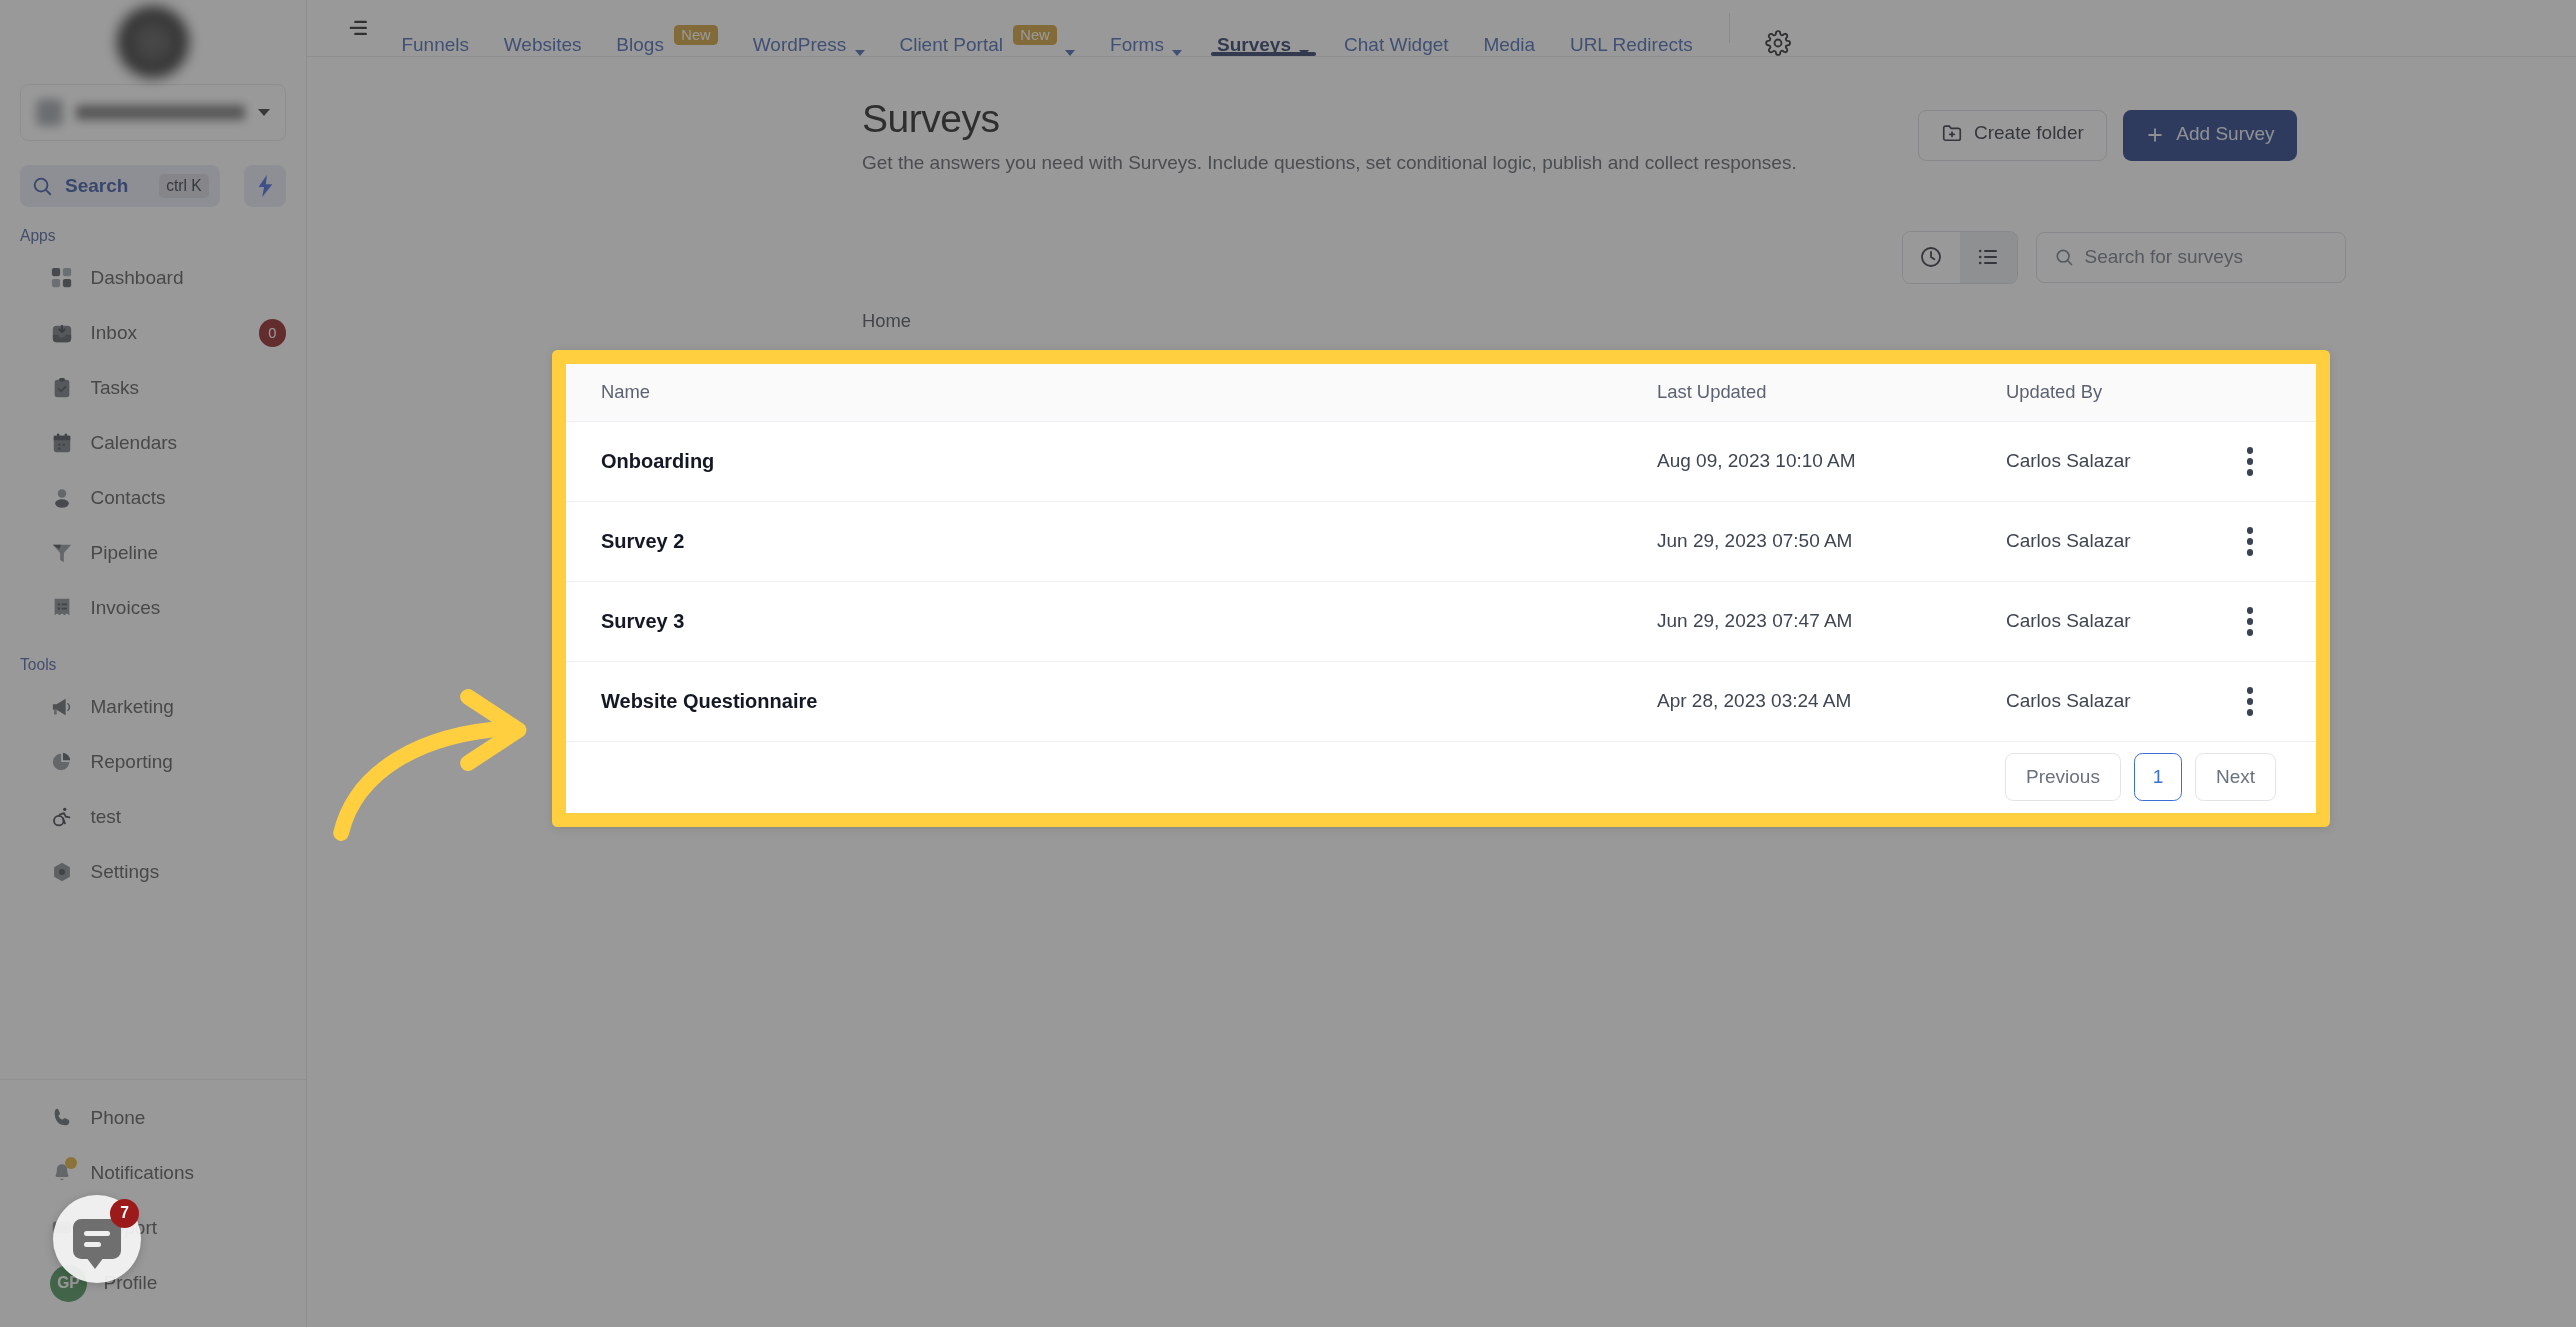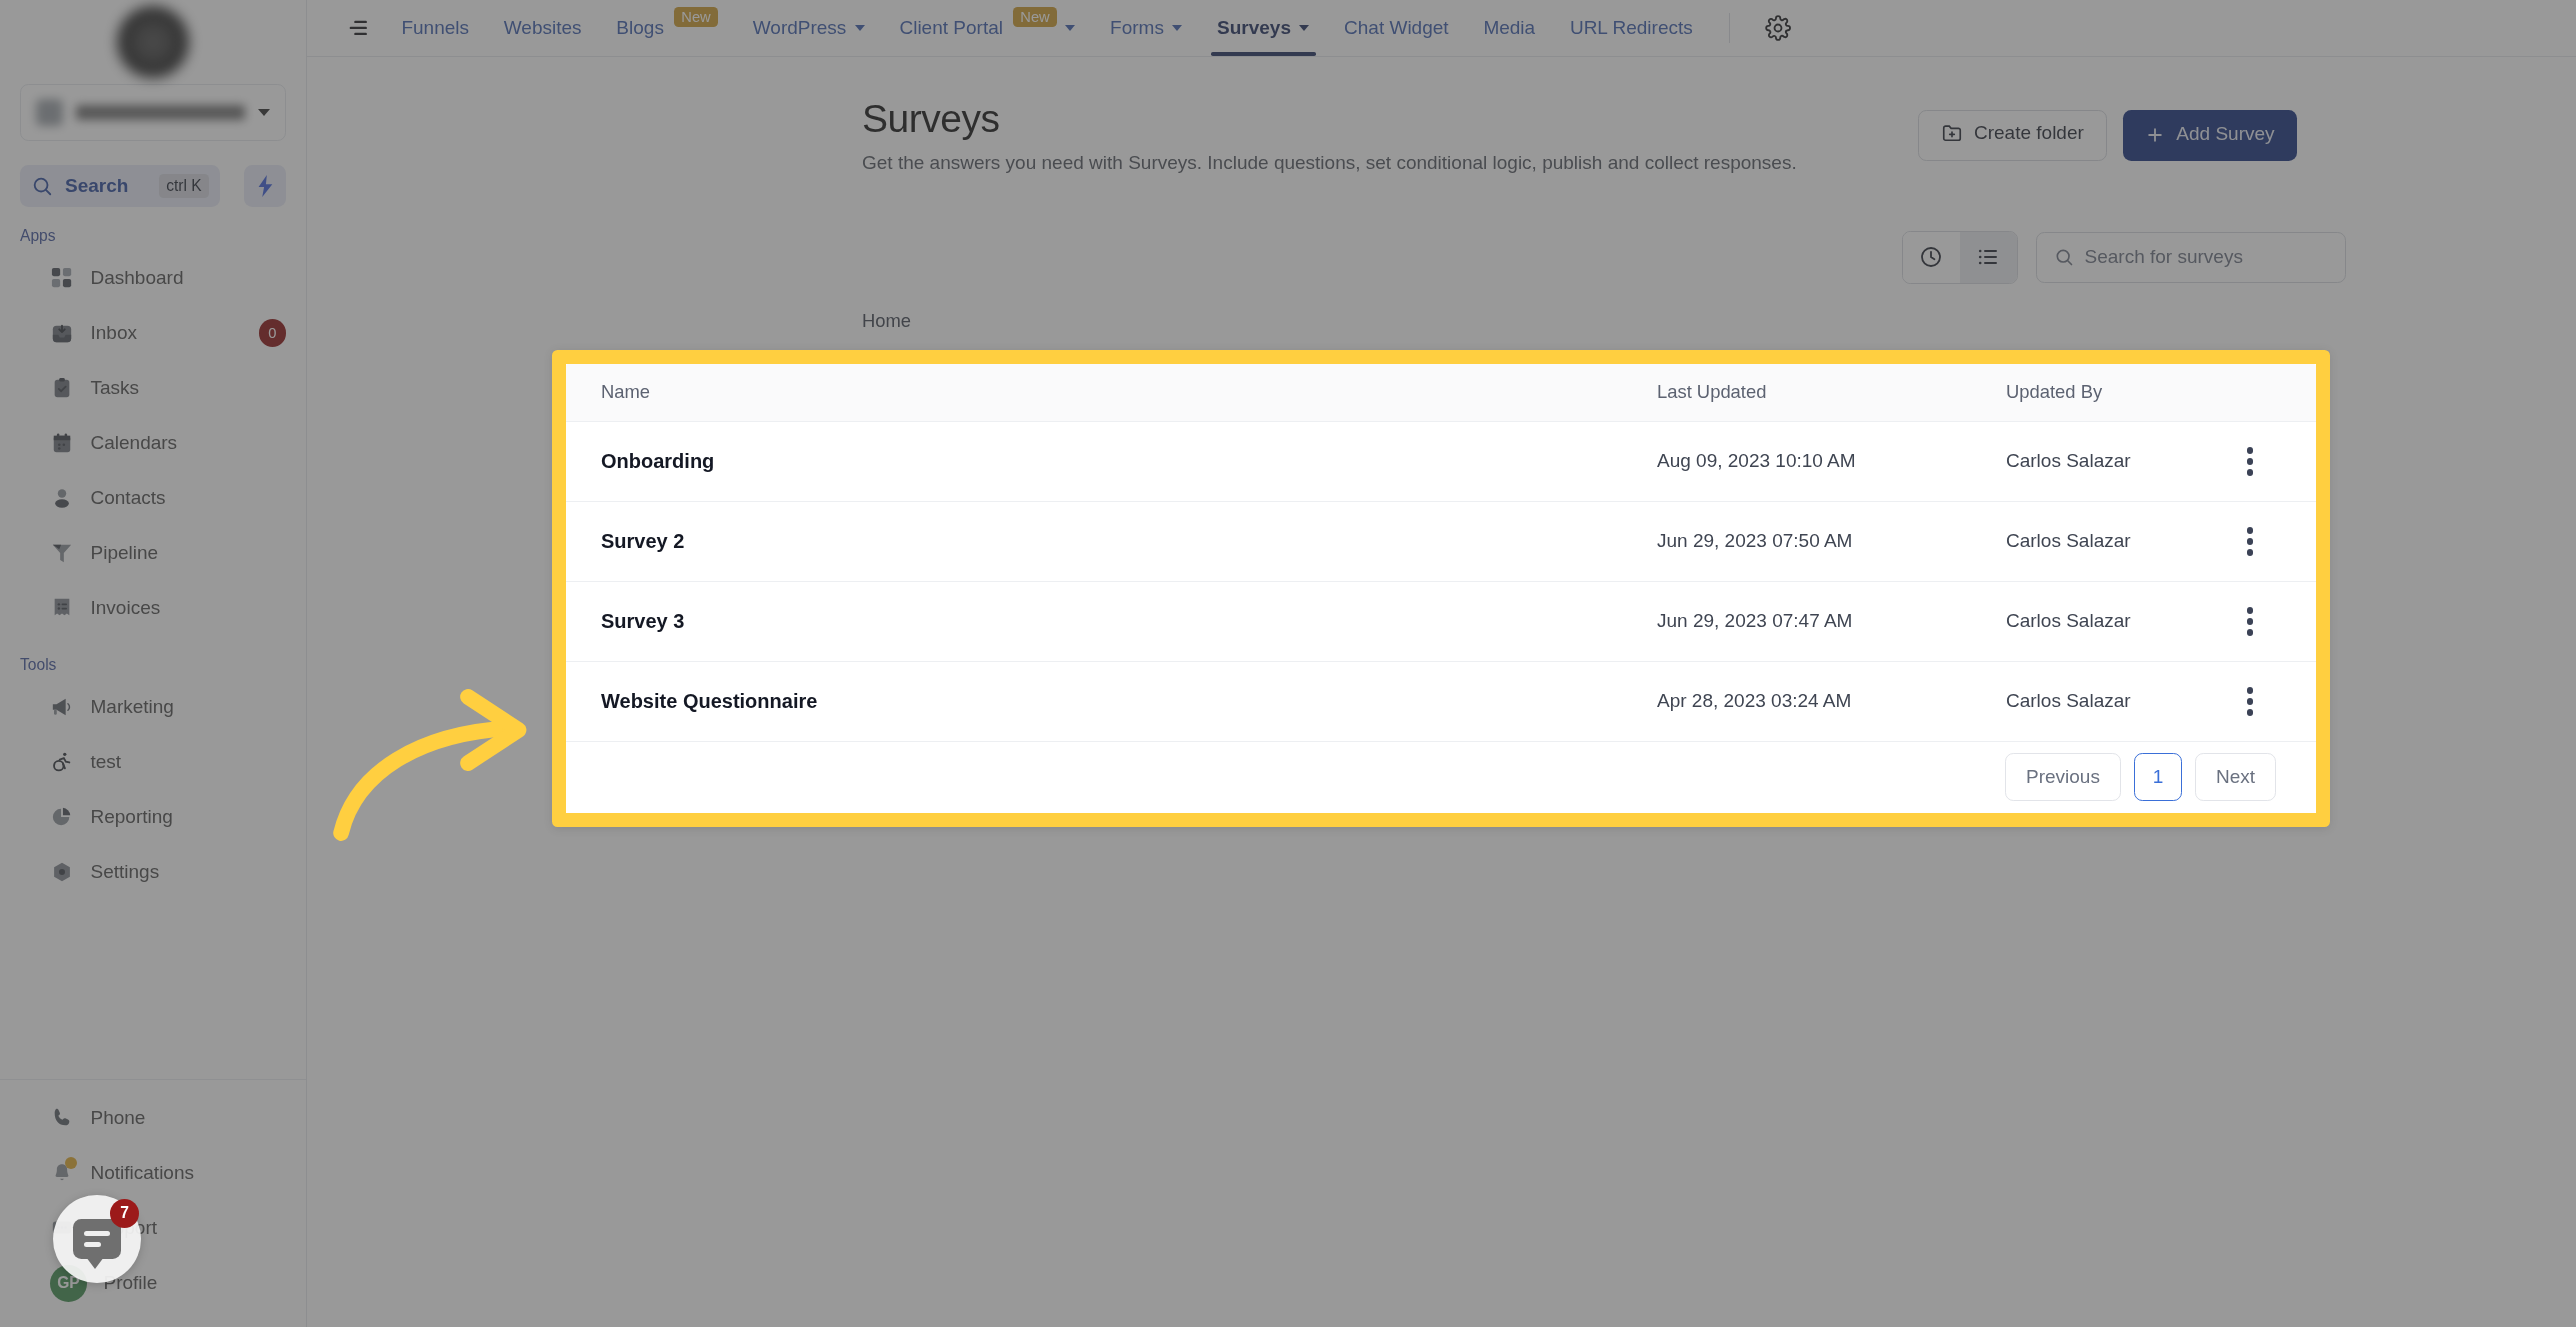--- a/index.html
+++ b/index.html
@@ -150,21 +150,21 @@
   
   #topnav {
     height: 57px; border-bottom: 0.9px solid #e4e7ec;
     display: flex; align-items: stretch; padding-left: 26px;
     background: #fff;
   }
   #collapse-btn {
     width: 51px; display:flex; align-items:center; justify-content:center;
   }
   .nav-tab {
-    display: flex; align-items: center; gap: 8.3px;
+    display: flex; align-items: flex-end; gap: 8.3px;
     padding: 0 17.4px; color: #3a5cab; font-size: 19px;
     position: relative; white-space: nowrap;
   }
   .nav-tab.active { color: #1e2e5e; font-weight: 700; }
   .nav-tab.active::after {
     content:""; position:absolute; left: 11px; right: 11px; bottom: 0;
     height: 3.7px; background: #1e2e5e; border-radius: 1.8px;
   }
   .nav-new {
     background: #cc9a2b; color: #ffffff; font-size: 14.7px;
@@ -381,38 +381,38 @@
             <path d="M2 9h4l10-6v18L6 15H2z" fill="#5a5f67"></path>
             <rect x="3.3" y="14.5" width="3" height="6" rx="1.5" fill="#8b9097"></rect>
             <path d="M18.5 8.5a4.5 4.5 0 0 1 0 7" stroke="#5a5f67" stroke-width="1.6" fill="none" stroke-linecap="round"></path>
           </svg>
       </span>
       <span class="label">Marketing</span>
     </div>
 
     <div class="sb-item">
       <span class="sb-icon">
+        <svg width="22" height="22" viewBox="0 0 24 24">
+            <path d="M11 3a9 9 0 1 0 9 9h-9z" fill="#8b9097"></path>
+            <path d="M13 2a9 9 0 0 1 8 8h-8z" fill="#4a4f58"></path>
+          </svg>
+      </span>
+      <span class="label">Reporting</span>
+    </div>
+
+    <div class="sb-item">
+      <span class="sb-icon">
         <svg width="22" height="22" viewBox="0 0 24 24" stroke="#2f333a" stroke-width="2" fill="none" stroke-linecap="round">
             <circle cx="15" cy="3.6" r="1.8" fill="#2f333a" stroke="none"></circle>
             <path d="M9.5 9.5l4.5-1.8 2.2 4 3.8.8"></path>
             <path d="M13 13.5l2.2 5.5"></path>
             <circle cx="8.5" cy="16" r="5.2"></circle>
           </svg>
       </span>
       <span class="label">test</span>
-    </div>
-
-    <div class="sb-item">
-      <span class="sb-icon">
-        <svg width="22" height="22" viewBox="0 0 24 24">
-            <path d="M11 3a9 9 0 1 0 9 9h-9z" fill="#8b9097"></path>
-            <path d="M13 2a9 9 0 0 1 8 8h-8z" fill="#4a4f58"></path>
-          </svg>
-      </span>
-      <span class="label">Reporting</span>
     </div>
 
     <div class="sb-item">
       <span class="sb-icon">
         <svg width="22" height="22" viewBox="0 0 24 24">
             <path d="M12 1.8l8.6 5v10.4l-8.6 5-8.6-5V6.8z" fill="#7e848c"></path>
             <circle cx="12" cy="12" r="3.3" fill="#3d4149"></circle>
           </svg>
       </span>
       <span class="label">Settings</span>

